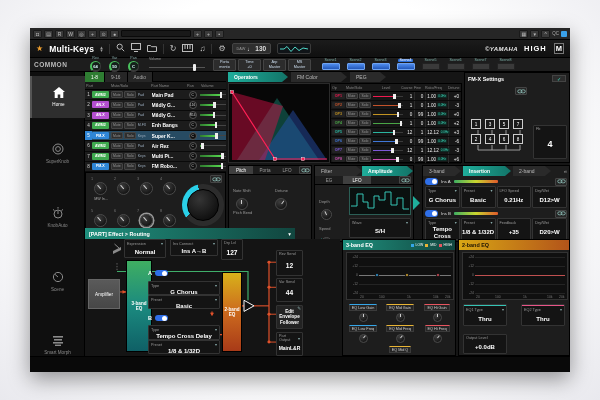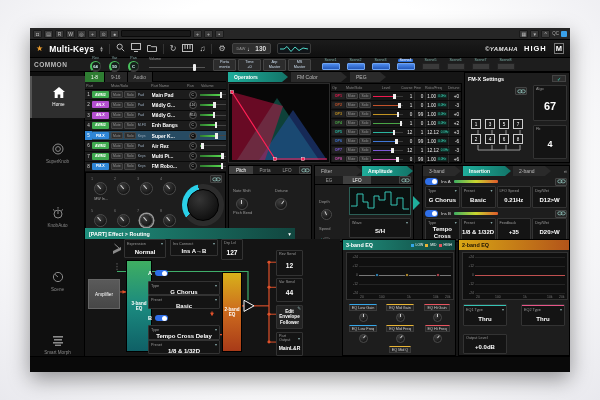--- a/index.html
+++ b/index.html
@@ -746,26 +746,20 @@
     <div class="secthdr" style="height:11px">
       <span>FM-X Settings</span>
       <span style="width:14px;height:7px;background:#2c2c2c;border:1px solid #444;color:#3dd6b8;font-size:5px;display:flex;align-items:center;justify-content:center">✓</span>
     </div>
     <div class="linkbtn a" style="right:42px;top:14px">
           <svg width="9" height="5" viewBox="0 0 10 6">
             <rect x=".5" y="1" width="5" height="3.6" rx="1.8" fill="none" stroke="#8fbfb8"></rect>
             <rect x="4.5" y="1" width="5" height="3.6" rx="1.8" fill="none" stroke="#8fbfb8"></rect>
           </svg>
         </div>
-    <div class="fbox" style="left:68px;top:12px;width:34px;height:36px">
-      <div class="fl1">
-            <span>Algo</span>
-          </div>
-      <div class="fv" style="font-size:11px">67</div>
-    </div>
     <div class="fbox" style="left:68px;top:52px;width:34px;height:34px">
       <div class="fl1">
             <span>Fb</span>
           </div>
       <div class="fv" style="font-size:9px">4</div>
     </div>
     <div class="a" style="left:6px;top:46px;width:56px;height:38px">
       <svg class="a" style="left:0;top:0" width="56" height="38" viewBox="0 0 56 38">
         <line x1="7" y1="11" x2="7" y2="15" stroke="#999"></line>
             <line x1="21" y1="11" x2="21" y2="15" stroke="#999"></line>

